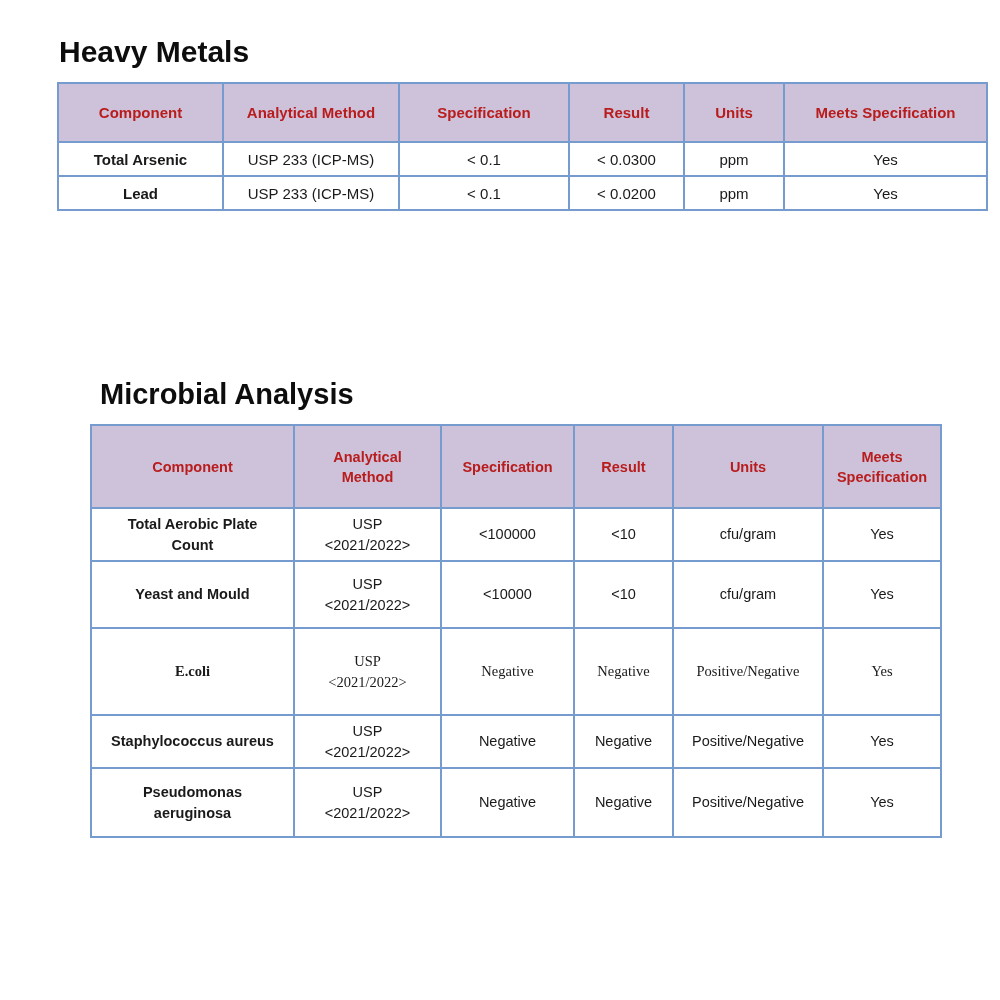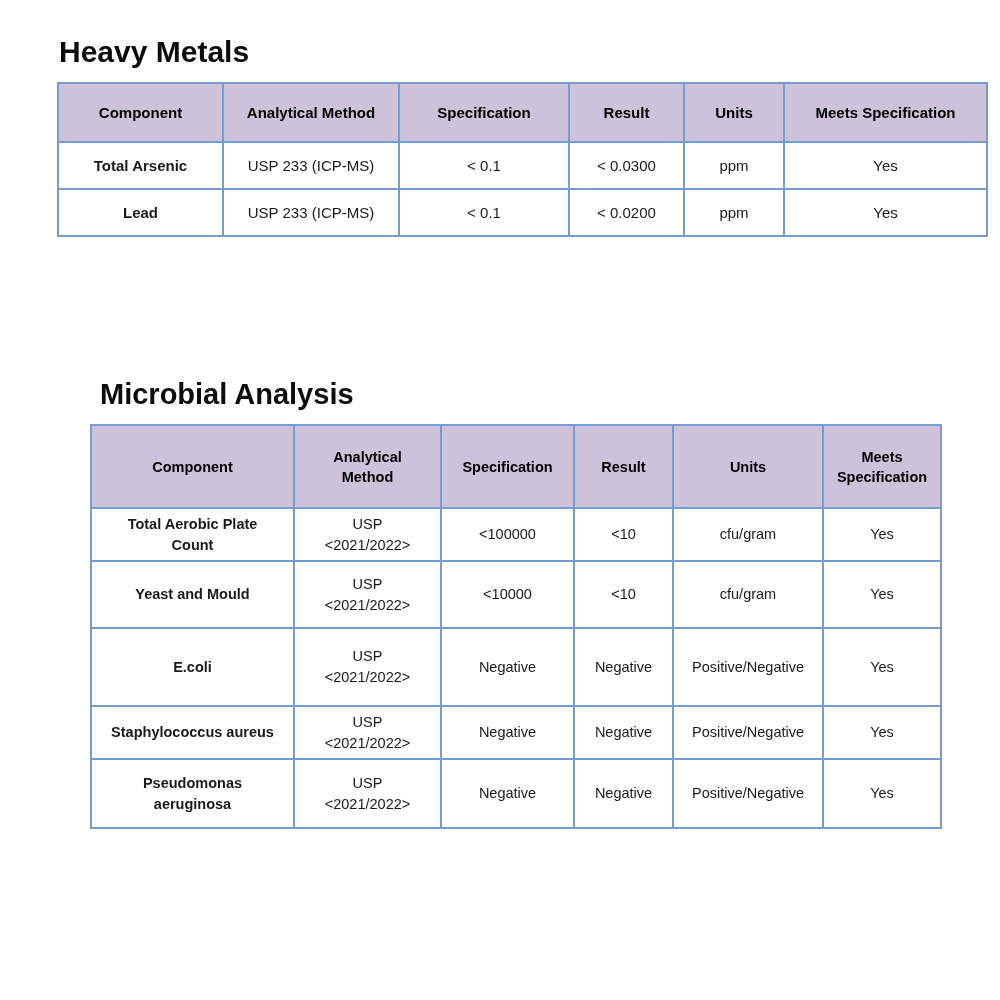--- a/index.html
+++ b/index.html
@@ -39,32 +39,32 @@
     vertical-align: middle;
     white-space: pre-line;
     padding: 2px 4px;
     font-size: 15px;
     line-height: 21px;
     overflow: hidden;
   }
   table.coa th {
     background: #cdc2da;
     font-weight: bold;
-    color: #000000;
+    color: #b91c1c;
   }
   #micro-table th { font-size: 14.5px; line-height: 20px; }
   #micro-table td { font-size: 14.5px; }
   table.coa td:first-child { font-weight: bold; }
   
   .h59 { height: 59px; }
-  .h47 { height: 47px; }
+  .h47 { height: 34px; }
   .h83 { height: 83px; }
   .h65 { height: 53px; }
   .h67 { height: 67px; padding-left: 32px; }
-  .h73 { height: 78px; }
+  .h73 { height: 87px; font-family: Liberation Serif, serif; }
   .h87 { height: 69px; }
 </style>
 </head>
 <body>
 
 <div id="page">
 
   <div class="section" id="heavy-section">
     <h1 class="section-title">Heavy Metals</h1>
     <table class="coa" id="heavy-table" style="width:929px">

